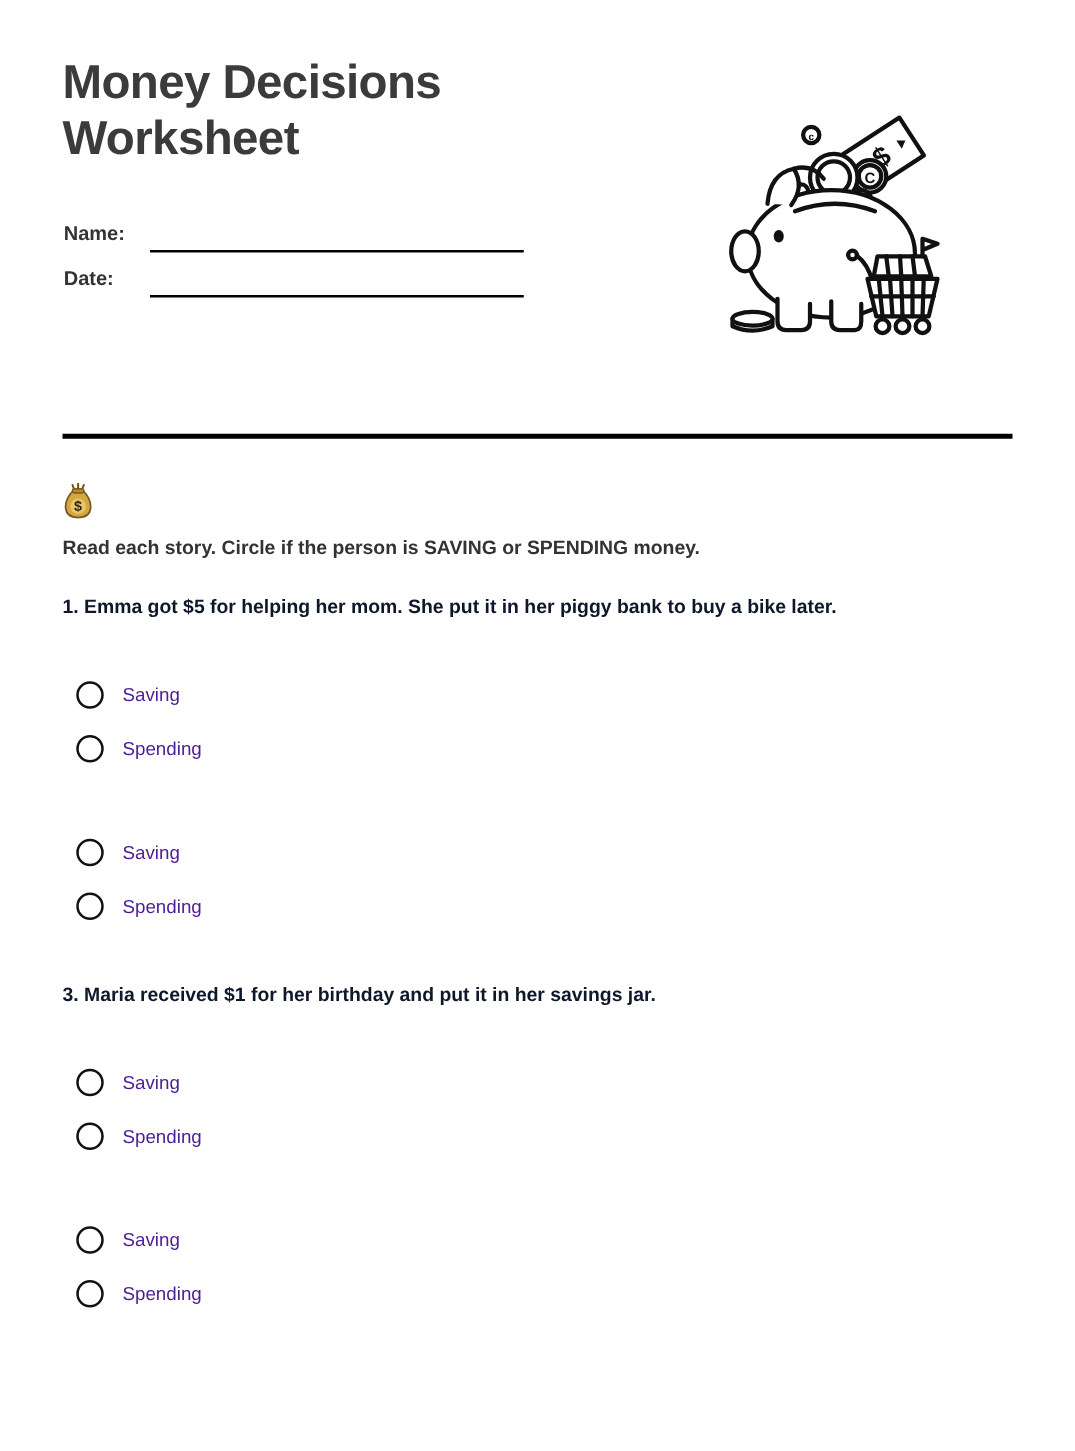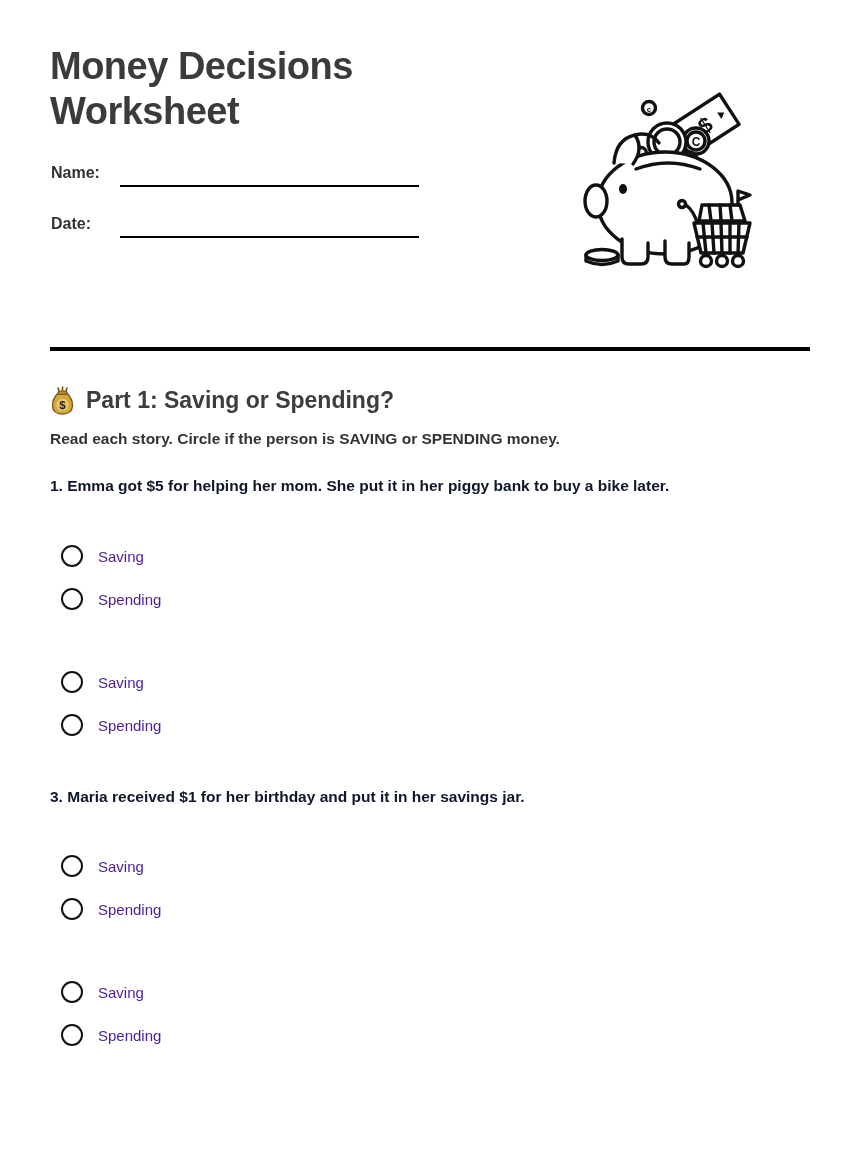--- a/index.html
+++ b/index.html
@@ -15,21 +15,21 @@
 
   
   .header { position: absolute; inset: 0 0 auto 0; height: 352px; }
   .title {
     position: absolute; top: 44px; left: 50px; width: 430px;
     margin: 0;
     font-size: 38px; line-height: 1.18; font-weight: 800;
     color: #3b3b3b; letter-spacing: -0.5px;
   }
   .field { position: absolute; left: 51px; display: flex; align-items: flex-end; }
-  .field-name { top: 159px; }
+  .field-name { top: 174px; }
   .field-date { top: 210px; }
   .field-label {
     width: 69px; font-size: 16px; font-weight: 700; color: #333;
     padding-bottom: 5px;
   }
   .blank-line {
     display: inline-block; width: 299px; height: 26px;
     border-bottom: 2px solid #000;
   }
   .illustration { position: absolute; top: 85px; left: 570px; width: 240px; height: 200px; }
@@ -149,21 +149,20 @@
     <h2 class="section-heading">
       <span class="money-bag">
         <svg viewBox="0 0 25 29" xmlns="http://www.w3.org/2000/svg">
           <path d="M8 2 L9.5 6 M12.5 1 L12.5 6 M17 2 L15.5 6" stroke="#6b5418" stroke-width="1.6" fill="none" stroke-linecap="round"></path>
           <path d="M9 6 Q2 13 2.5 20 Q3 28 12.5 28 Q22 28 22.5 20 Q23 13 16 6 Z" fill="#d6a63f" stroke="#7a5b1e" stroke-width="1.4"></path>
           <rect x="8" y="5" width="9" height="3.4" rx="1.6" fill="#b8892e" stroke="#7a5b1e" stroke-width="1.2"></rect>
           <circle cx="12.5" cy="19" r="6.2" fill="#e8c76a"></circle>
           <text x="12.5" y="23" text-anchor="middle" font-size="11.5" font-weight="bold" fill="#2e2413" font-family="Liberation Sans, sans-serif">$</text>
         </svg>
       </span>
-      <span>Part 1: Saving or Spending?</span>
     </h2>
 
     <p class="instructions">Read each story. Circle if the person is SAVING or SPENDING money.</p>
 
     <div class="questions">
   <div class="question-block">
     <p class="question-text">
       <span>1.</span>
       <span>Emma got $5 for helping her mom. She put it in her piggy bank to buy a bike later.</span>
     </p>

